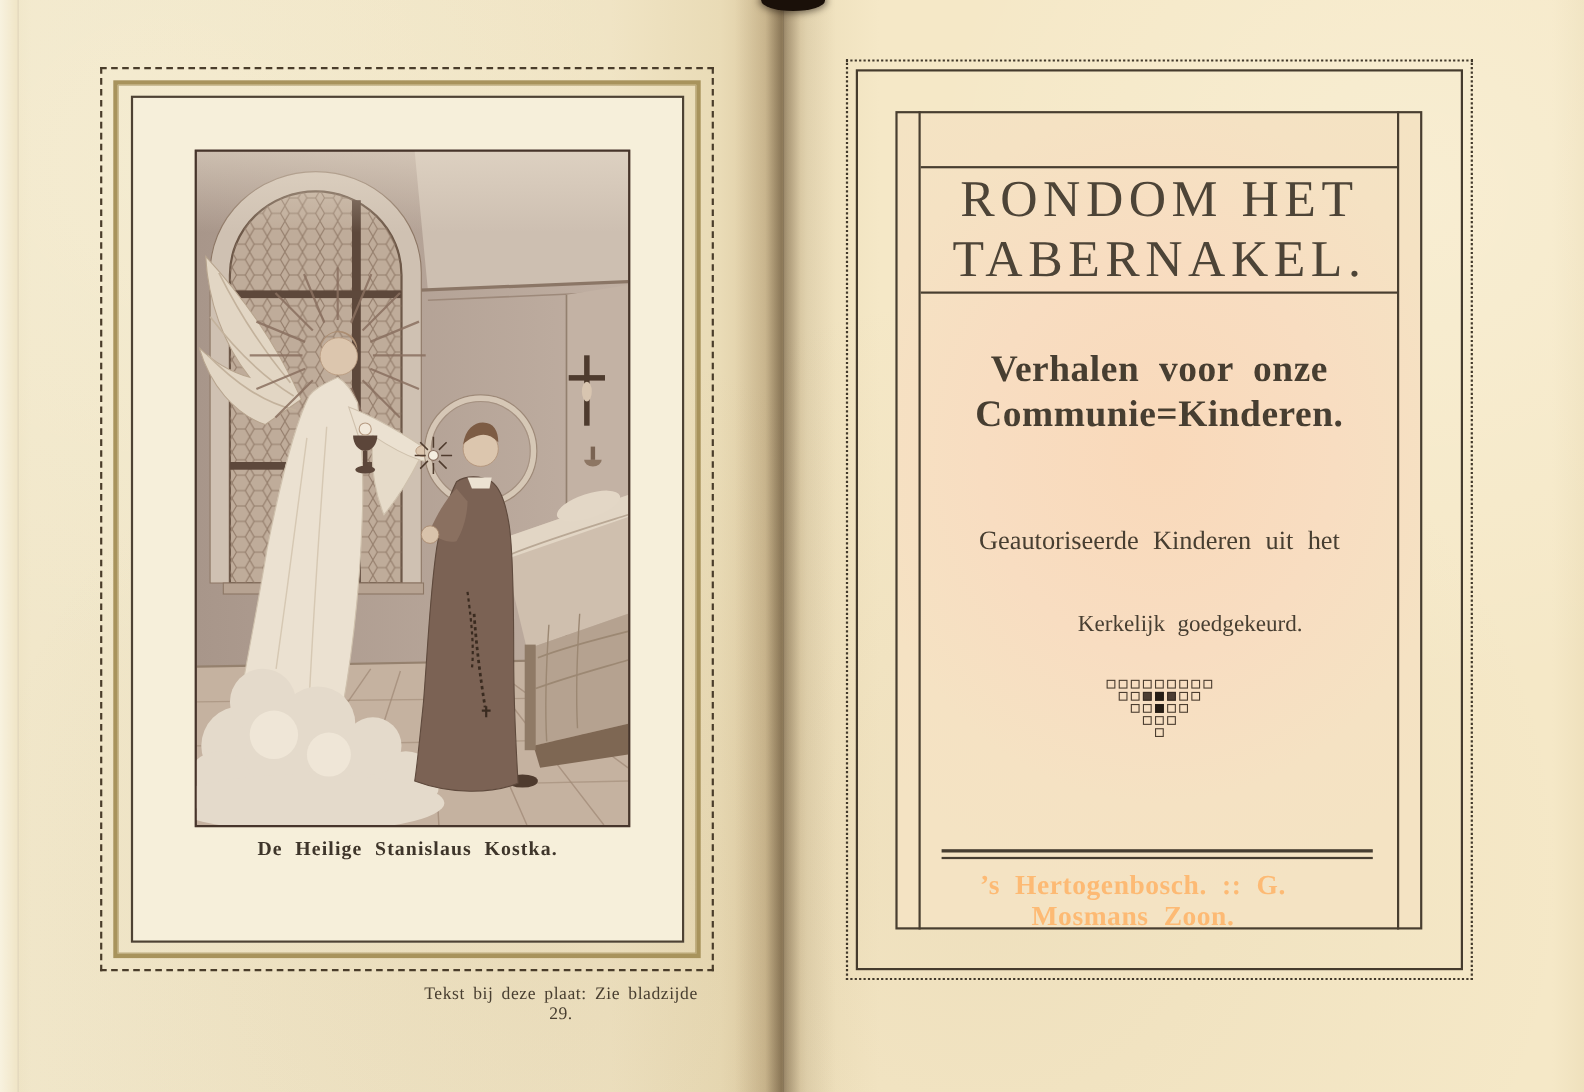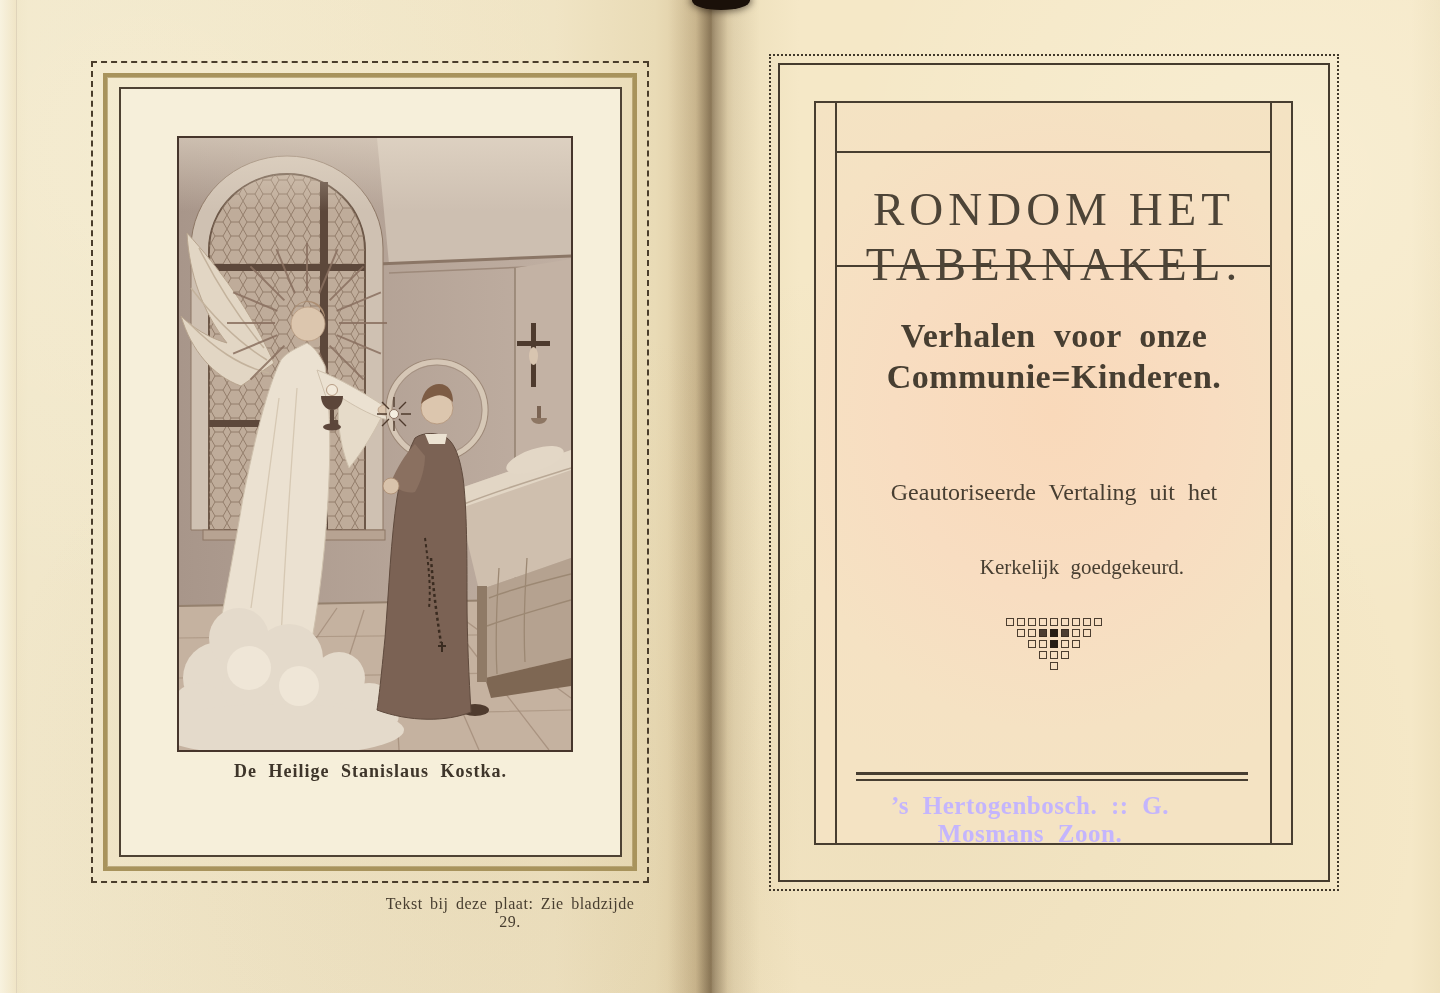--- a/index.html
+++ b/index.html
@@ -46,39 +46,39 @@
     border:2px solid #453b2d;box-sizing:border-box;}
   .inner-box{position:absolute;left:814px;top:101px;width:479px;height:744px;
     border:2px solid #483e30;box-sizing:border-box;
     background:radial-gradient(ellipse 75% 55% at 50% 42%,#f9d9ba 0%,#f8ddc1 45%,#f5e2c3 78%,#f4e3c3 100%);}
   .vline{position:absolute;top:101px;width:2px;height:744px;background:#483e30;}
   .vline-l{left:835px;} .vline-r{left:1270px;}
   .hrule{position:absolute;left:837px;width:433px;height:2px;background:#483e30;}
   .trule-top{top:151px;} .trule-bot{top:265px;}
   .title-band{position:absolute;left:838px;top:153px;width:432px;height:112px;
     display:flex;flex-direction:column;justify-content:center;text-align:center;
-    font-size:47px;line-height:55px;letter-spacing:5px;color:#4d4437;margin-top:28px;}
+    font-size:47px;line-height:55px;letter-spacing:5px;color:#4d4437;}
   .subtitle{position:absolute;left:838px;top:315px;width:432px;text-align:center;
     font-size:34px;font-weight:bold;line-height:41px;letter-spacing:.5px;word-spacing:9px;color:#473e31;font-family:Liberation Serif, serif;}
   .plates{position:absolute;left:838px;top:421px;width:432px;text-align:center;
     font-size:22px;word-spacing:6px;color:#473e31;}
   .translation{position:absolute;left:838px;top:477px;width:432px;text-align:center;
     font-size:24px;line-height:30px;word-spacing:7px;color:#473e31;}
   .approval{position:absolute;left:838px;top:555px;width:488px;text-align:center;
     font-size:21px;word-spacing:6px;color:#473e31;}
   .ornament{position:absolute;left:838px;top:618px;width:432px;
     display:flex;flex-direction:column;align-items:center;}
   .orn-row{display:flex;gap:3px;margin-bottom:3px;}
   .orn-sq{width:8px;height:8px;border:1.5px solid #4c3e30;box-sizing:border-box;background:transparent;}
   .orn-sq.f1{background:#4d3e33;border-color:#3a2d23;}
   .orn-sq.f2{background:#261d15;border-color:#261d15;}
   .drule-a{position:absolute;left:856px;top:772px;width:392px;height:3px;background:#473e31;}
   .drule-b{position:absolute;left:856px;top:779px;width:392px;height:2px;background:#473e31;}
   .imprint{position:absolute;left:838px;top:792px;width:384px;text-align:center;
-    font-size:25px;font-weight:bold;word-spacing:7px;letter-spacing:.5px;color:#c4b5fd;}
+    font-size:25px;font-weight:bold;word-spacing:7px;letter-spacing:.5px;color:#fdba74;}
 </style>
 </head>
 <body>
 
 <div class="canvas">
 
   <div class="left-page">
     <div class="left-edge"></div>
   </div>
 
@@ -245,21 +245,21 @@
     <div>TABERNAKEL.</div>
   </div>
 
   <div class="subtitle">
     <div>Verhalen voor onze</div>
     <div>Communie=Kinderen.</div>
   </div>
 
 
   <div class="translation">
-    <div>Geautoriseerde Vertaling uit het</div>
+    <div>Geautoriseerde Kinderen uit het</div>
   </div>
 
   <div class="approval">Kerkelijk goedgekeurd.</div>
 
   <div class="ornament">
       <div class="orn-row">
         <span class="orn-sq"></span>
         <span class="orn-sq"></span>
         <span class="orn-sq"></span>
         <span class="orn-sq"></span>

